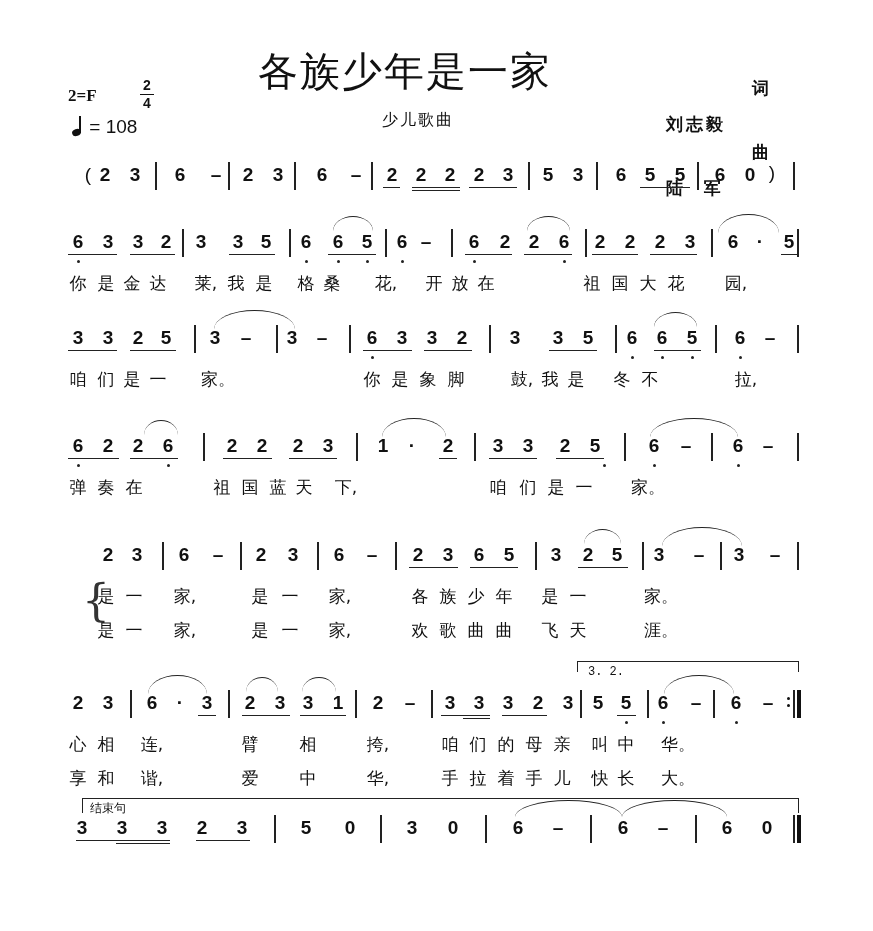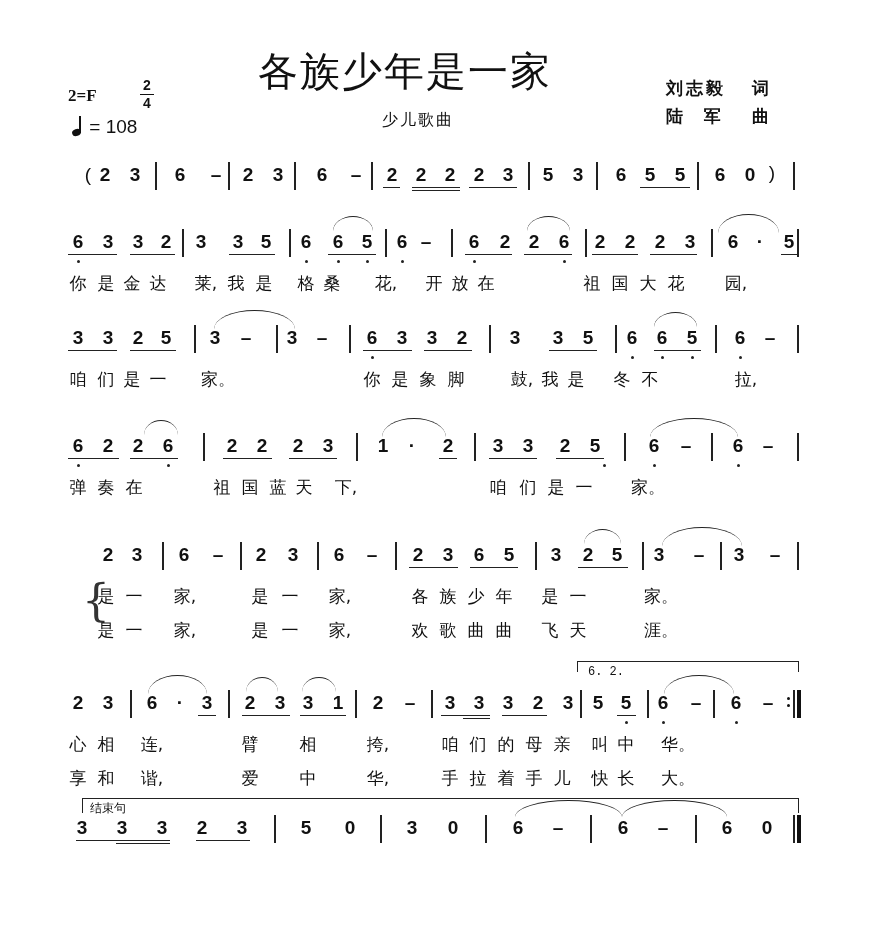--- a/index.html
+++ b/index.html
@@ -4,21 +4,21 @@
 <style>
   html, body { margin: 0; padding: 0; background: #ffffff; }
   body { width: 873px; height: 931px; position: relative; overflow: hidden;
          font-family: "DejaVu Sans", "Liberation Sans", sans-serif; color: #111; }
   .abs { position: absolute; }
   .title { left: 258px; top: 44px; font-family: "DejaVu Serif", "Liberation Serif", serif;
            font-size: 40px; letter-spacing: 2px; color: #111; white-space: nowrap; }
   .subtitle { left: 382px; top: 110px; font-size: 16px; letter-spacing: 2px; }
   .credits { left: 666px; top: 74px; font-size: 17px; font-weight: bold; line-height: 28px; }
   .credits .row { display: flex; }
-  .credits .name { width: 86px; letter-spacing: 3px; }
+  .credits .name { width: 86px; letter-spacing: 3px; margin-top: 36px; }
   .key { left: 68px; top: 86px; font-family: "Liberation Serif", serif; font-size: 17px; font-weight: bold; }
   .timesig { left: 140px; top: 78px; font-family: "Liberation Sans", sans-serif; font-size: 14px;
              font-weight: bold; text-align: center; line-height: 15px; width: 14px; }
   .timesig .bar { border-top: 1.5px solid #111; margin: 1px 0; }
   .tempo { left: 72px; top: 116px; font-family: Liberation Sans, sans-serif; font-size: 19px; }
   .tempo .note { display: inline-block; position: relative; width: 12px; height: 20px; vertical-align: -3px; }
   .tempo .note::before { content: ""; position: absolute; left: 0; bottom: 0; width: 9px; height: 7px;
                          background: #111; border-radius: 50%; transform: rotate(-20deg); }
   .tempo .note::after { content: ""; position: absolute; left: 7px; bottom: 3px; width: 1.6px; height: 17px; background: #111; }
 
@@ -381,21 +381,21 @@
     <div class="ul" style="left: 502px; width: 45px; top: 22px;"></div>
     <div class="ul" style="left: 617px; width: 19px; top: 22px;"></div>
     <div class="dot" style="left: 624.5px; top: 28px;"></div>
     <div class="dot" style="left: 661.5px; top: 28px;"></div>
     <div class="dot" style="left: 734.5px; top: 28px;"></div>
     <div class="slur" style="left: 148px; width: 59px; top: -18px; height: 18px;"></div>
     <div class="slur" style="left: 246px; width: 32px; top: -16px; height: 14px;"></div>
     <div class="slur" style="left: 302px; width: 34px; top: -16px; height: 14px;"></div>
     <div class="slur" style="left: 664px; width: 70px; top: -18px; height: 18px;"></div>
     <div class="volta" style="left: 577px; top: -32px; width: 220px; height: 10px;"></div>
-    <div class="volta-label" style="left: 588px; top: -28px;">6. 2.</div>
+    <div class="volta-label" style="left: 588px; top: -28px;">3. 2.</div>
     <div class="rdots" style="left: 787px; top: 0px;">
       <i></i>
       <i></i>
     </div>
     <div class="bl" style="left: 793px; top: -3px; height: 28px;"></div>
     <div class="endbar" style="left: 797px; top: -3px; height: 28px;"></div>
     <div class="lyr" style="left: 78px; top: 40px;">心</div>
     <div class="lyr" style="left: 106px; top: 40px;">相</div>
     <div class="lyr" style="left: 152px; top: 40px;">连,</div>
     <div class="lyr" style="left: 250px; top: 40px;">臂</div>

